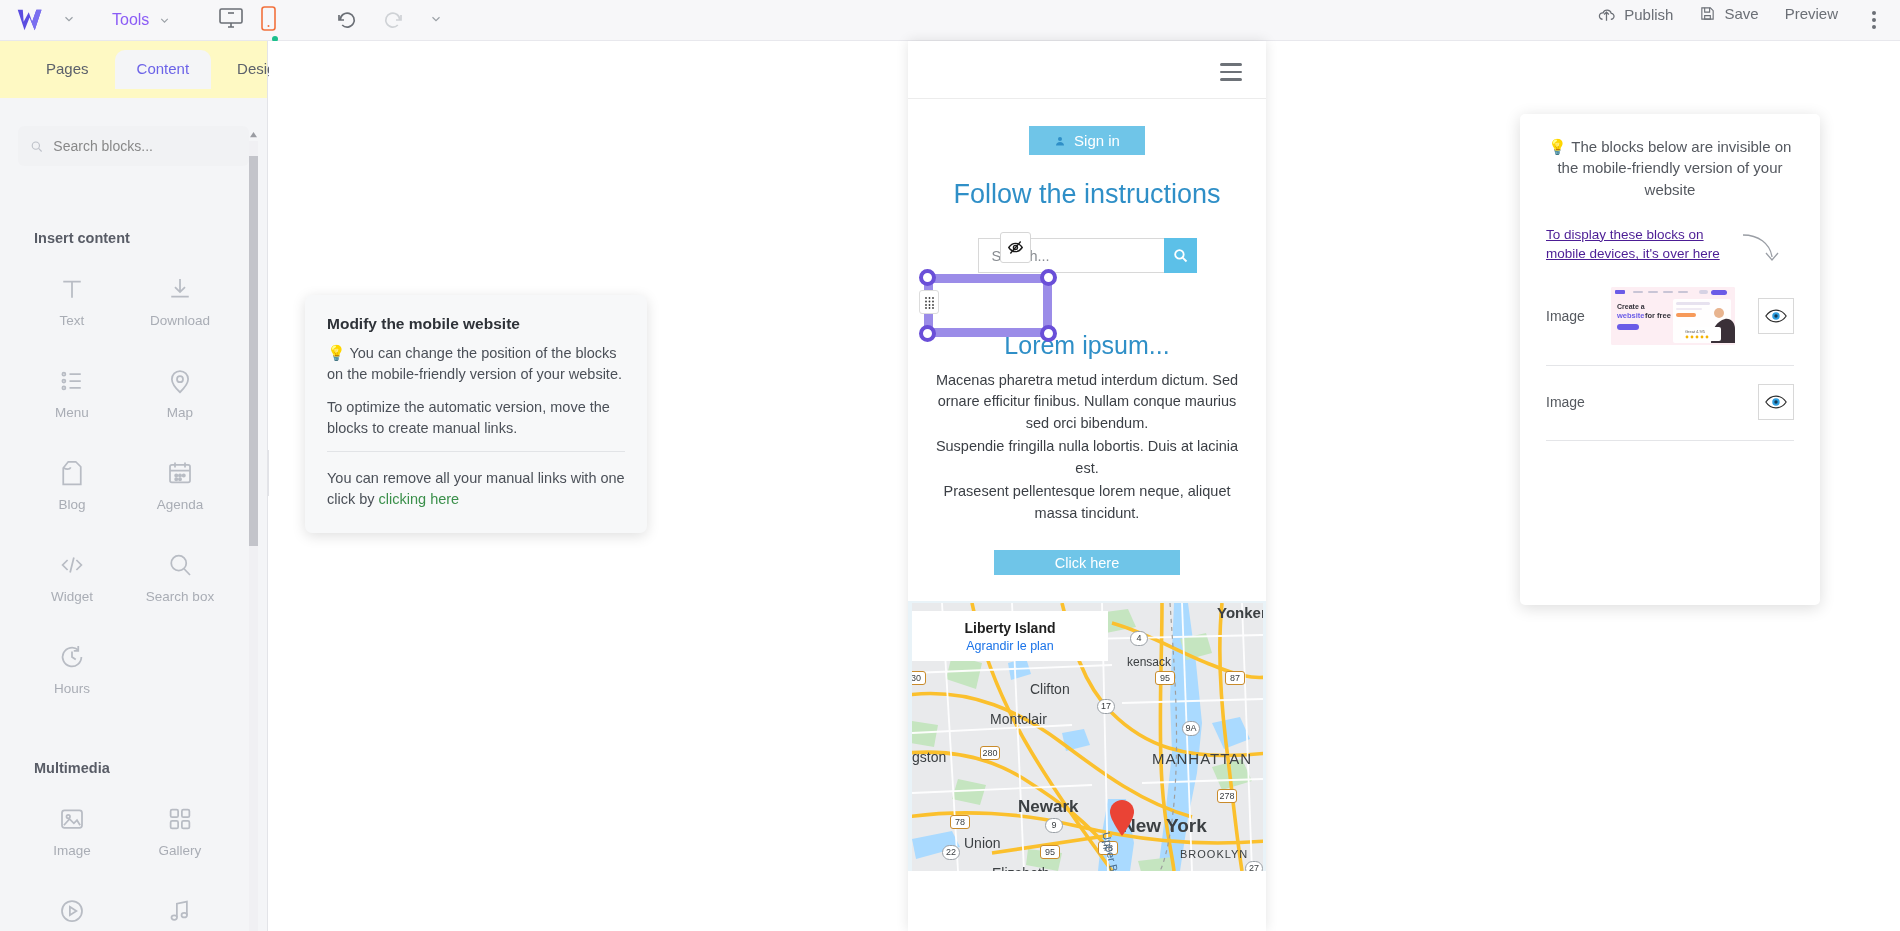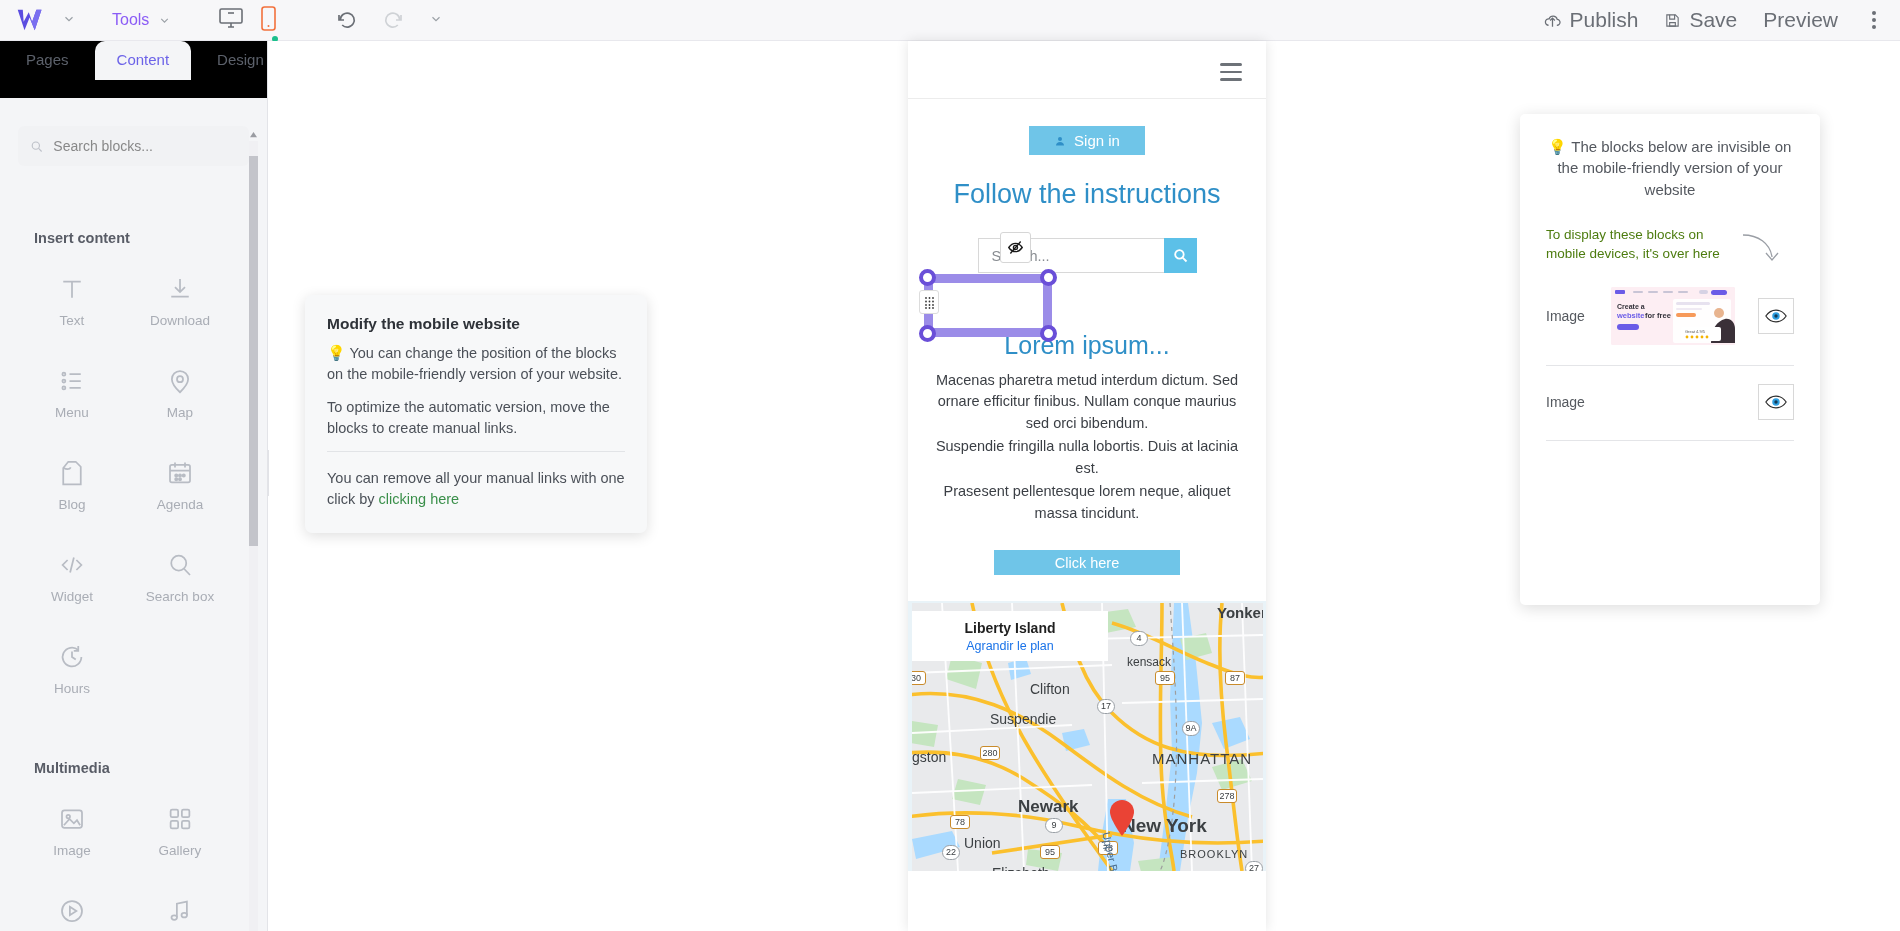--- a/index.html
+++ b/index.html
@@ -26,35 +26,35 @@
   }
   .dev-group { display: flex; align-items: center; gap: 16px; margin-left: 46px; }
   .dev-ico { width: 28px; height: 28px; position: relative; cursor: pointer; }
   .dev-dot {
     position: absolute; left: 50%; bottom: -8px; transform: translateX(-50%);
     width: 6px; height: 6px; border-radius: 50%; background: #1bbf8c;
   }
   .undo-group { display: flex; align-items: center; gap: 22px; margin-left: 46px; }
   .undo-ico { width: 24px; height: 24px; cursor: pointer; }
   .topbar-right {
-    margin-left: auto; display: flex; align-items: center; gap: 26px;
-    margin-right: 16px; color: #6b6f76; font-size: 21px;
+    margin-left: auto; display: flex; align-items: flex-start; gap: 26px;
+    margin-right: 16px; color: #6b6f76; font-size: 15px;
   }
   .tb-item { display: flex; align-items: center; gap: 8px; cursor: pointer; }
   .kebab { display:flex; flex-direction:column; gap:3px; padding: 6px 8px; cursor:pointer; }
   .kebab i { width:4px; height:4px; border-radius:50%; background:#6b6f76; display:block; }
 
   
   .leftpanel {
     position: absolute; left: 0; top: 41px; width: 268px; height: 890px;
     background: #f4f5f7; border-right: 1px solid #e3e4e8;
   }
   .tabs {
-    height: 57px; background: #000000; display: flex; align-items: flex-start;
-    padding-left: 4px; gap: 4px;
+    height: 57px; background: #fef9c3; display: flex; align-items: center;
+    padding-left: 24px; gap: 4px;
   }
   .tab {
     font-size: 15px; color: #5c616b; padding: 10px 22px 12px;
     cursor: pointer; border-radius: 10px 10px 0 0;
   }
   .tab.active { color: #6c63e8; background: #f4f5f7; }
   .searchblocks {
     margin: 28px 18px 0 18px; height: 40px; background: #f1f2f4;
     border-radius: 6px; display: flex; align-items: center; padding: 0 12px; gap: 10px;
     opacity: .85;
@@ -202,21 +202,21 @@
   
   .right-card {
     position: absolute; left: 1520px; top: 114px; width: 300px; height: 491px;
     background: #ffffff; border-radius: 5px; box-shadow: 0 3px 16px rgba(0,0,0,.14);
     padding: 22px 26px 0;
   }
   .rc-title {
     font-size: 15px; color: #54585f; text-align: center; line-height: 1.42;
   }
   .rc-sub-row { display: flex; align-items: flex-start; margin-top: 25px; }
-  .rc-sub { font-size: 13.5px; color: #4d7c0f; line-height: 1.45; width: 190px; }
+  .rc-sub { font-size: 13.5px; color: #4c1d95; line-height: 1.45; width: 190px; text-decoration: underline; }
   .rc-arrow { margin-left: 4px; margin-top: 6px; }
   .rc-row {
     display: flex; align-items: center; justify-content: space-between;
     border-bottom: 1px solid #e4e5e8; padding: 18px 0 20px; min-height: 76px;
   }
   .rc-row .lbl { font-size: 14px; color: #55595f; }
   .rc-thumb {
     width: 124px; height: 58px; border-radius: 2px; overflow: hidden;
     background: linear-gradient(135deg,#fdf1f4 0%, #fbe9f0 60%, #f7e3ec 100%);
     position: relative; flex-shrink: 0; margin-left: 4px;
@@ -576,21 +576,21 @@
                 <path d="M330 0 L340 268"></path>
             </g>
 
             <path d="M258 0 C262 60 268 130 262 200 C258 240 252 260 248 268" stroke="#9e9e9e" stroke-width="1.2" stroke-dasharray="4 4" fill="none"></path>
           </svg>
 
           <span class="map-lbl" style="left:30px;top:6px;font-size:13px;">Wayne</span>
           <span class="map-lbl" style="left:305px;top:1px;font-size:15px;font-weight:bold;">Yonkers</span>
           <span class="map-lbl" style="left:215px;top:52px;font-size:12px;">kensack</span>
           <span class="map-lbl" style="left:118px;top:78px;font-size:14px;">Clifton</span>
-          <span class="map-lbl" style="left:78px;top:108px;font-size:14px;">Suspendie</span>
+          <span class="map-lbl" style="left:78px;top:108px;font-size:14px;">Montclair</span>
           <span class="map-lbl" style="left:0px;top:146px;font-size:14px;">gston</span>
           <span class="map-lbl" style="left:240px;top:147px;font-size:15px;letter-spacing:1px;text-align:center;">MANHATTAN</span>
           <span class="map-lbl" style="left:106px;top:194px;font-size:17px;font-weight:bold;">Newark</span>
           <span class="map-lbl" style="left:210px;top:212px;font-size:19px;font-weight:bold;">New York</span>
           <span class="map-lbl" style="left:52px;top:232px;font-size:14px;">Union</span>
           <span class="map-lbl" style="left:268px;top:245px;font-size:11px;letter-spacing:1px;">BROOKLYN</span>
           <span class="map-lbl" style="left:80px;top:262px;font-size:14px;">Elizabeth</span>
 
           <span class="shield" style="left:243px;top:68px;">95</span>
           <span class="shield" style="left:313px;top:68px;">87</span>

